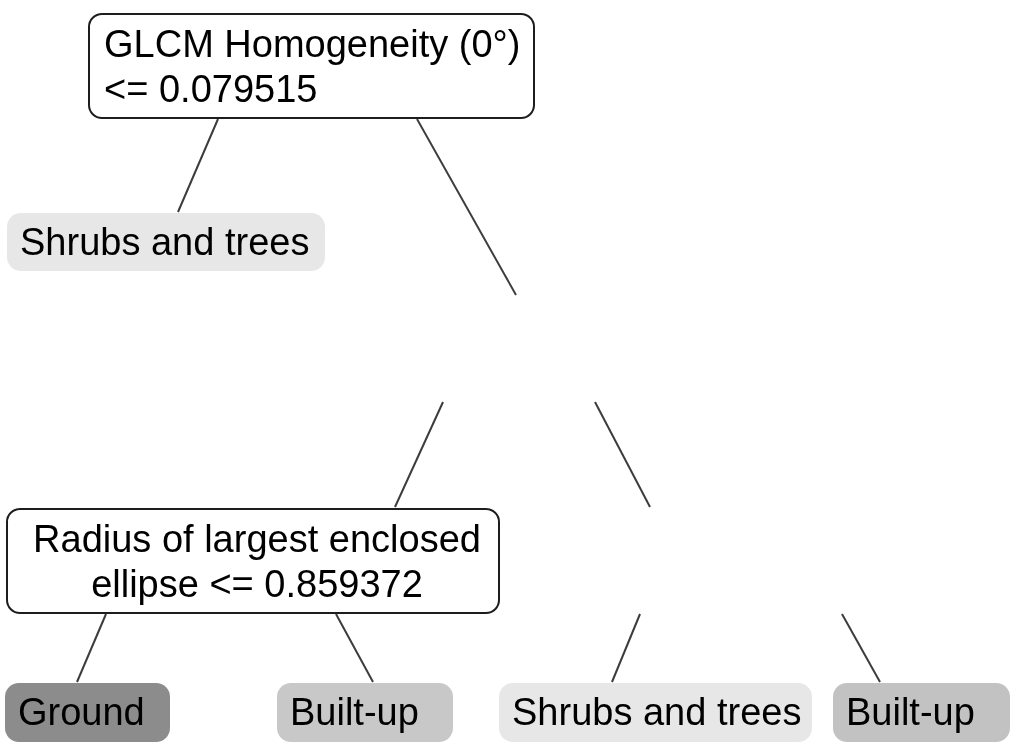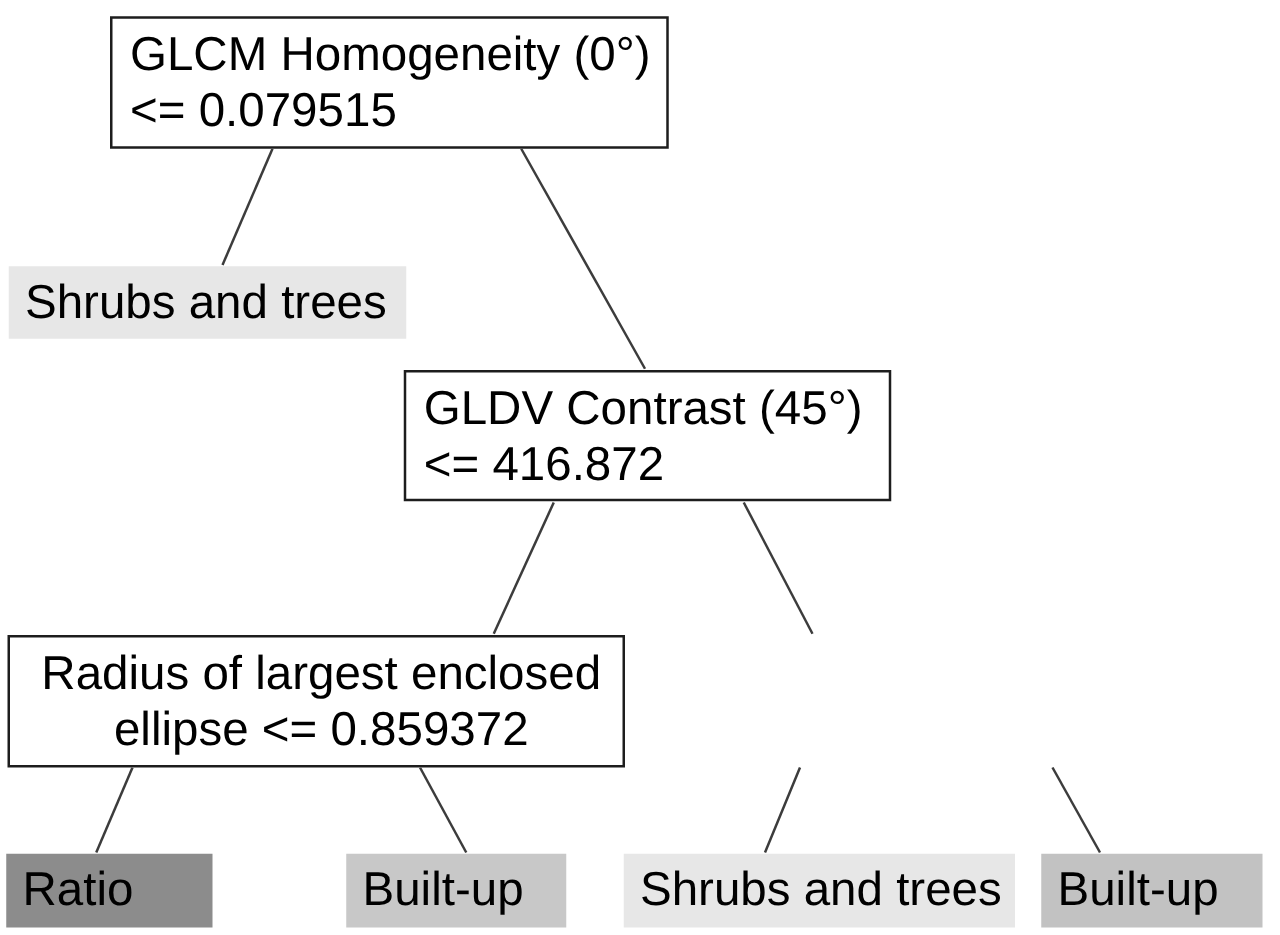--- a/index.html
+++ b/index.html
@@ -28,20 +28,21 @@
     stroke-width: 2;
   }
   .node, .leaf {
     position: absolute;
     box-sizing: border-box;
     color: #000000;
     font-size: 38px;
     letter-spacing: 0px;
     white-space: pre-line;
     text-align: left;
+    border-radius: 14px;
   }
   .node {
     background: #ffffff;
     border: 2px solid #1d1d1d;
     line-height: 45px;
     padding: 7px 6px 0 14px;
   }
   .leaf {
     border: none;
     line-height: 59px;
@@ -73,28 +74,26 @@
     <line x1="336" y1="614" x2="373" y2="682" style="stroke: rgb(60, 60, 60);"></line>
     <line x1="640" y1="614" x2="612" y2="682" style="stroke: rgb(60, 60, 60);"></line>
     <line x1="842" y1="614" x2="880" y2="682" style="stroke: rgb(60, 60, 60);"></line>
   </svg>
 
   <div id="n-root" class="node">GLCM Homogeneity (0°)
 &lt;= 0.079515</div>
 
   <div id="n-shrubs1" class="leaf" style="background-color: rgb(231, 231, 231);">Shrubs and trees</div>
 
-  <div id="n-gldv" class="node">GLDV Contrast (45°)
-&lt;= 416.872</div>
 
   <div id="n-radius" class="node">Radius of largest enclosed
 ellipse &lt;= 0.859372</div>
 
 
-  <div id="n-ground" class="leaf" style="background-color: rgb(140, 140, 140);">Ratio</div>
+  <div id="n-ground" class="leaf" style="background-color: rgb(140, 140, 140);">Ground</div>
 
   <div id="n-builtup1" class="leaf" style="background-color: rgb(200, 200, 200);">Built-up</div>
 
   <div id="n-shrubs2" class="leaf" style="background-color: rgb(231, 231, 231);">Shrubs and trees</div>
 
   <div id="n-builtup2" class="leaf" style="background-color: rgb(194, 194, 194);">Built-up</div>
 
 </div>
 
 </body></html>

